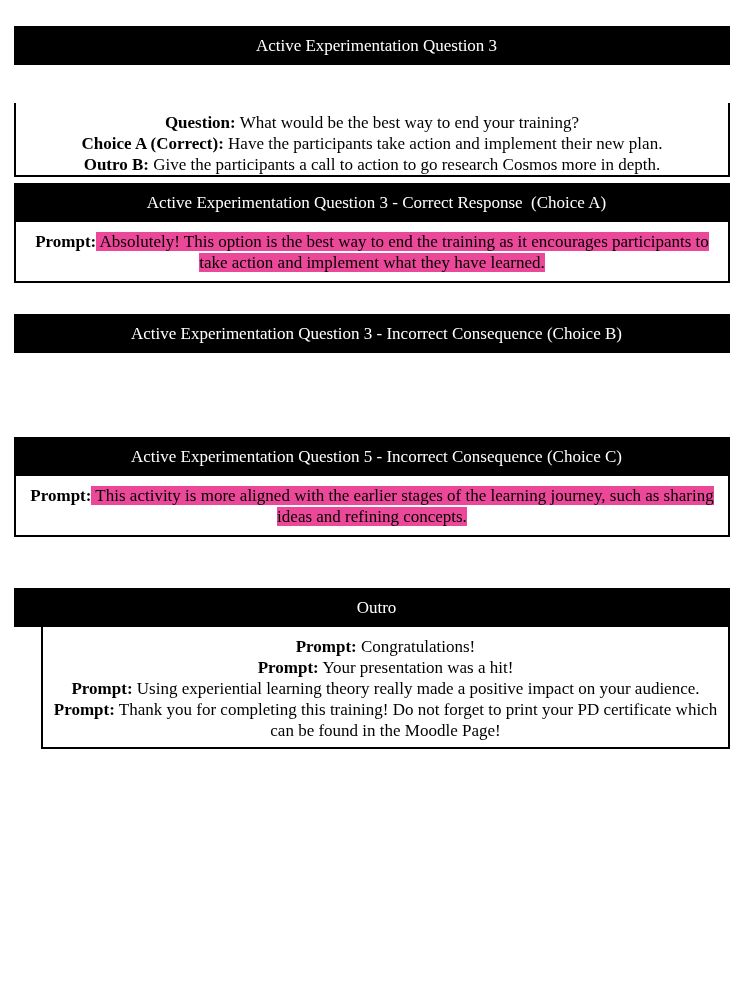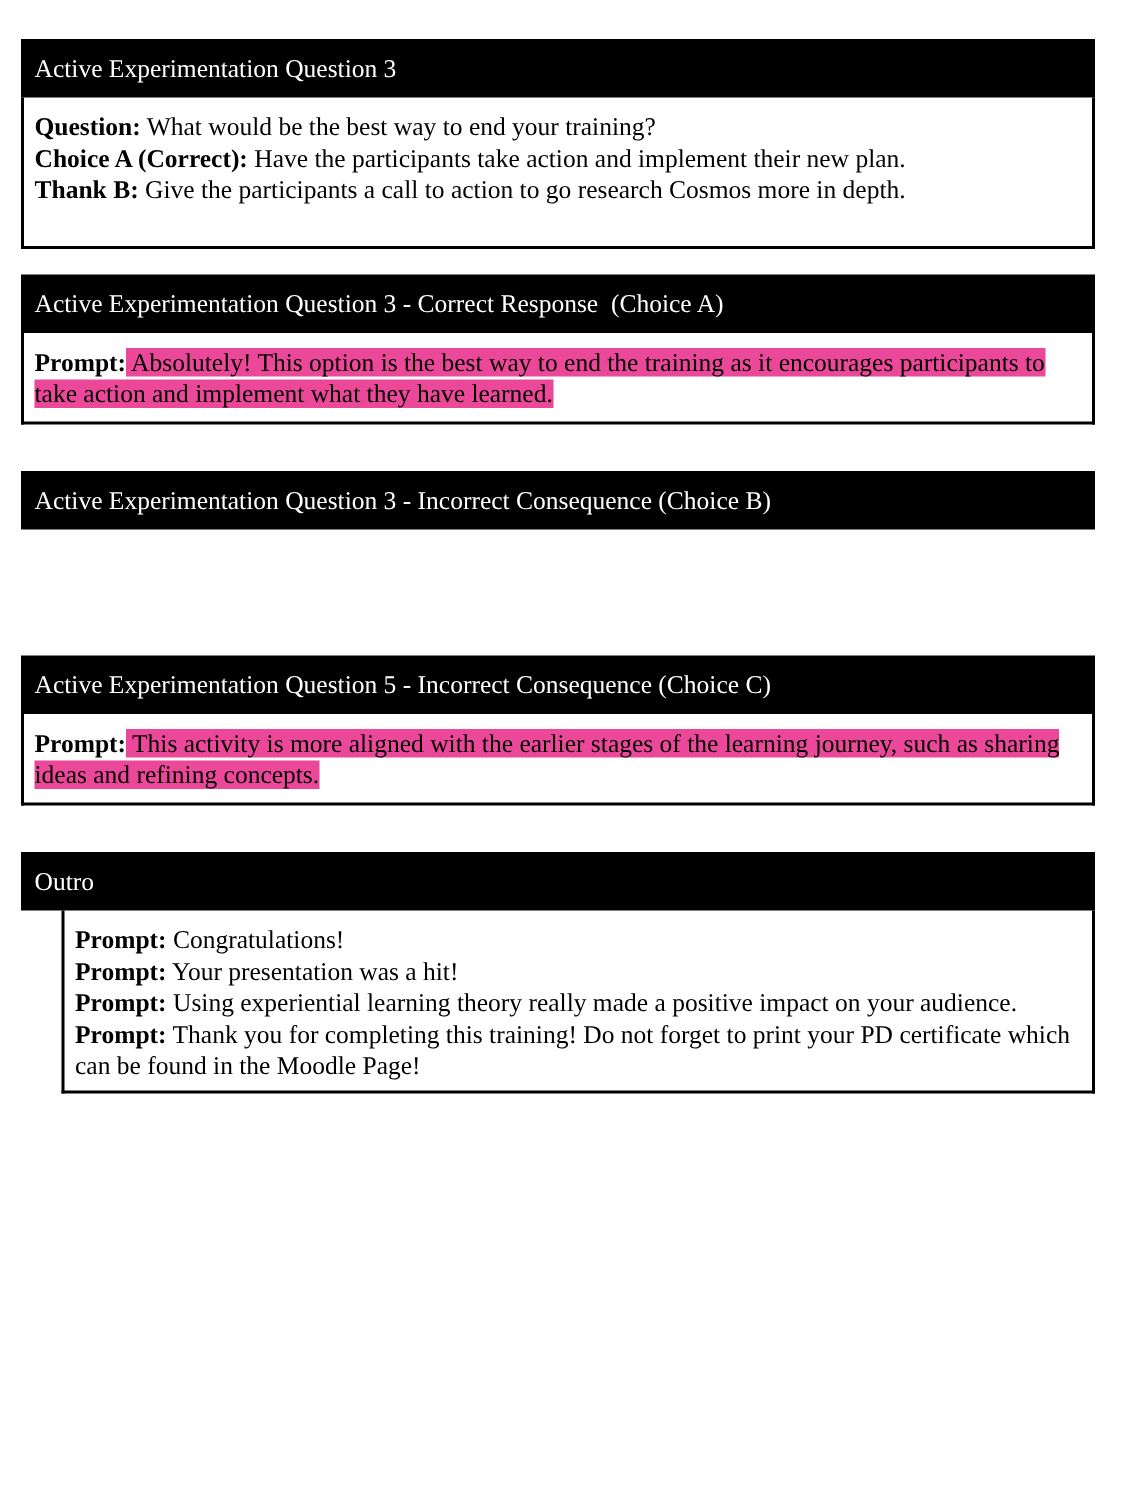--- a/index.html
+++ b/index.html
@@ -1,31 +1,31 @@
 <!DOCTYPE html>
 <html><head>
 <meta charset="utf-8">
 <style>
   html, body { margin: 0; padding: 0; background: #ffffff; }
   body { width: 754px; height: 992px; position: relative; font-family: "Liberation Serif", "DejaVu Serif", serif; color: #000; }
-  .card { position: absolute; left: 14px; width: 716px; box-sizing: border-box; }
+  .card { position: absolute; left: 14px; width: 716px; box-sizing: border-box; text-align: center; }
   .card-header { background: #000; color: #fff; font-size: 17px; height: 39px; line-height: 39px; padding-left: 9px; box-sizing: border-box; }
   .card-body { border-left: 2px solid #000; border-right: 2px solid #000; border-bottom: 2px solid #000; padding: 9px 7px 6px 7px; font-size: 17px; line-height: 21px; box-sizing: border-box; }
   .line b { font-weight: bold; }
   .shaded { background: #ec4899; }
 </style>
 </head>
 <body>
 
 <div class="card" style="top:26px;">
   <div class="card-header">Active Experimentation Question 3</div>
-  <div class="card-body" style="height:101px;">
+  <div class="card-body" style="height:74px;margin-top:38px;">
     <div class="line"><b>Question:</b><span> What would be the best way to end your training?</span></div>
     <div class="line"><b>Choice A (Correct):</b><span> Have the participants take action and implement their new plan.</span></div>
-    <div class="line"><b>Thank B:</b><span> Give the participants a call to action to go research Cosmos more in depth.</span></div>
+    <div class="line"><b>Outro B:</b><span> Give the participants a call to action to go research Cosmos more in depth.</span></div>
   </div>
 </div>
 
 <div class="card" style="top:183px;">
   <div class="card-header" style="white-space:pre;">Active Experimentation Question 3 - Correct Response  (Choice A)</div>
   <div class="card-body" style="height:61px;">
     <div class="line"><b>Prompt:</b><span class="shaded"> Absolutely! This option is the best way to end the training as it encourages participants to take action and implement what they have learned.</span></div>
   </div>
 </div>
 
@@ -33,21 +33,21 @@
   <div class="card-header">Active Experimentation Question 3 - Incorrect Consequence (Choice B)</div>
 </div>
 
 <div class="card" style="top:437px;">
   <div class="card-header">Active Experimentation Question 5 - Incorrect Consequence (Choice C)</div>
   <div class="card-body" style="height:61px;">
     <div class="line"><b>Prompt:</b><span class="shaded"> This activity is more aligned with the earlier stages of the learning journey, such as sharing ideas and refining concepts.</span></div>
   </div>
 </div>
 
-<div class="card" style="top:568px;">
+<div class="card" style="top:588px;">
   <div class="card-header">Outro</div>
   <div class="card-body" style="height:122px;margin-left:27px;">
     <div class="line"><b>Prompt:</b><span> Congratulations!</span></div>
     <div class="line"><b>Prompt:</b><span> Your presentation was a hit!</span></div>
     <div class="line"><b>Prompt:</b><span> Using experiential learning theory really made a positive impact on your audience.</span></div>
     <div class="line"><b>Prompt:</b><span> Thank you for completing this training! Do not forget to print your PD certificate which can be found in the Moodle Page!</span></div>
   </div>
 </div>
 
 </body></html>

